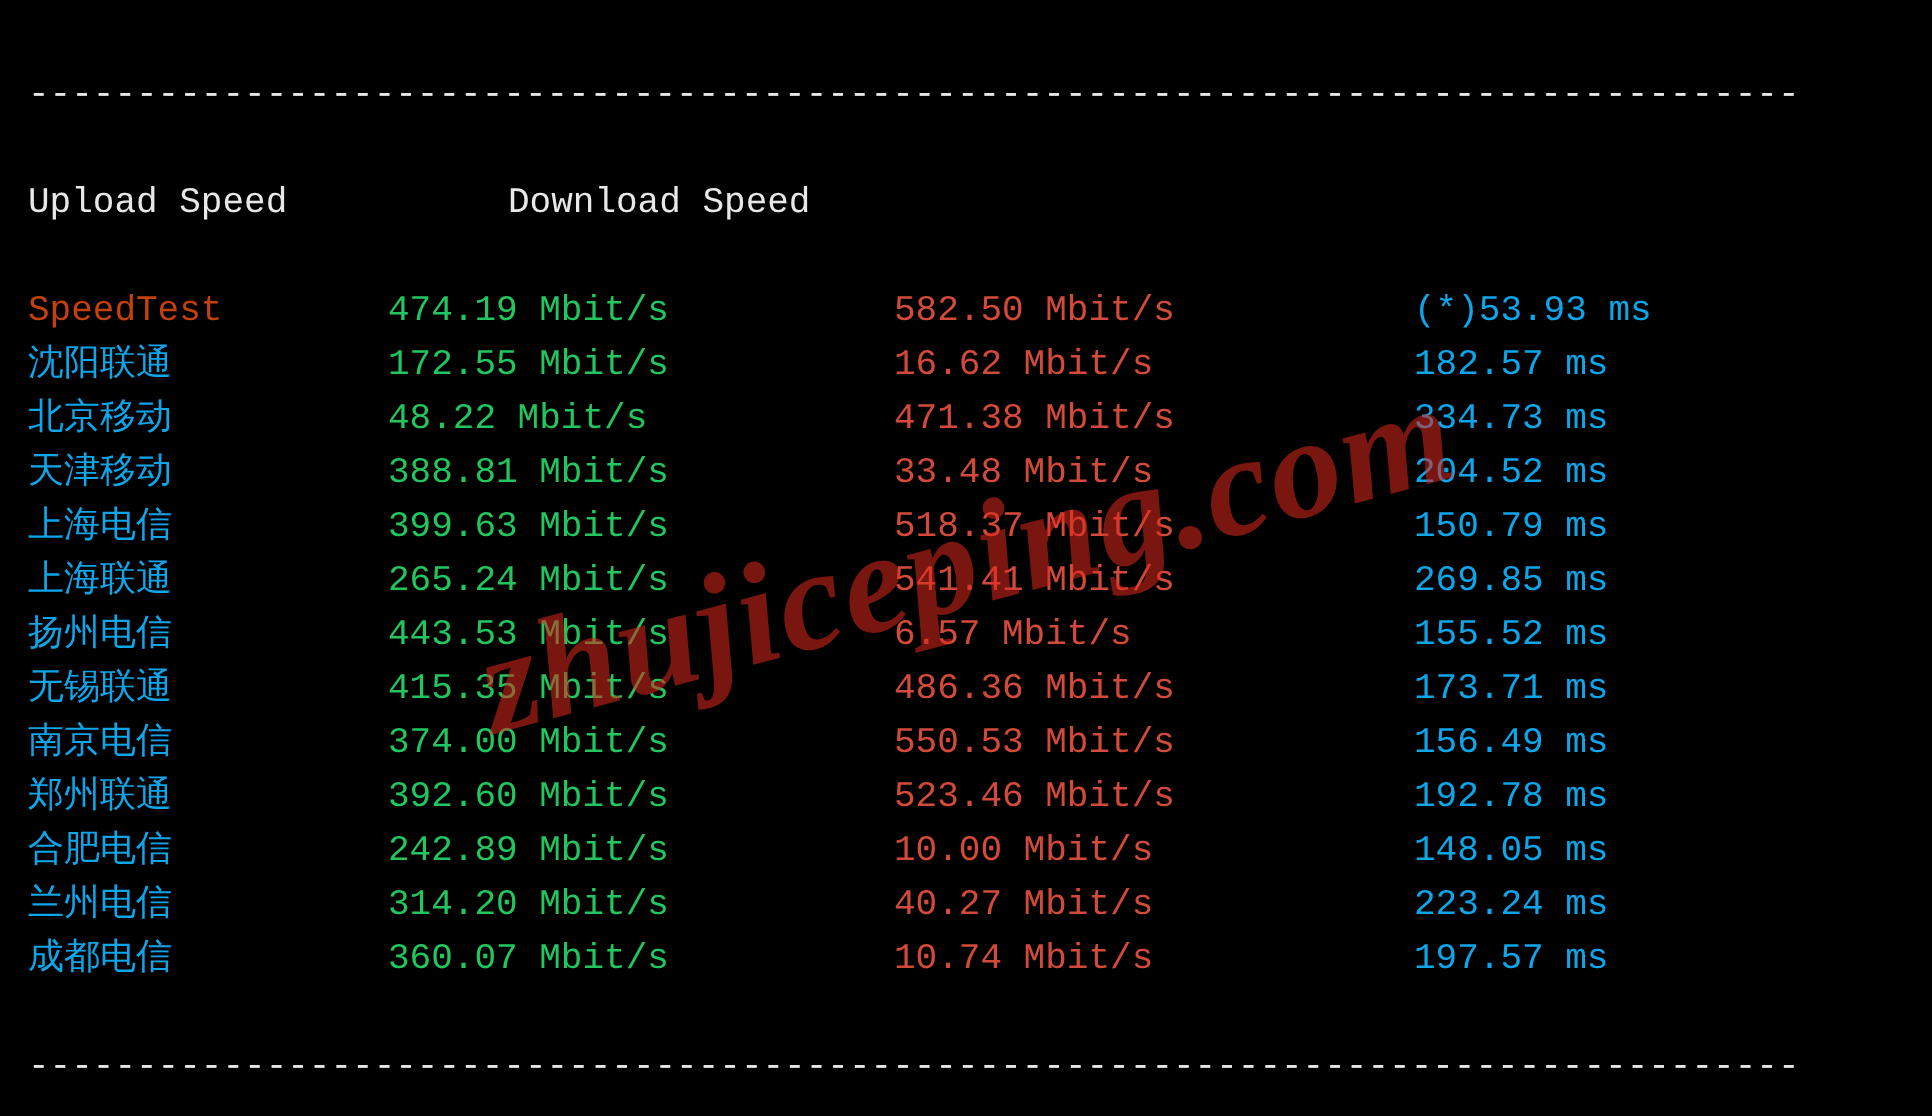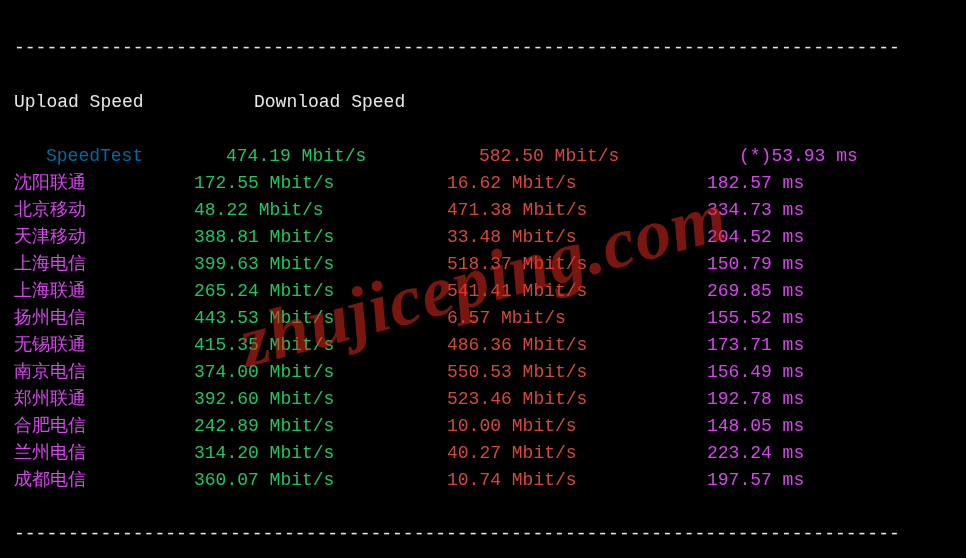--- a/index.html
+++ b/index.html
@@ -20,24 +20,24 @@
     white-space: pre;
   }
   .row {
     display: flex;
   }
   .col-node { width: 180px; }
   .col-up   { width: 240px; }
   .col-down { width: 260px; }
   .col-lat  { width: 200px; }
   .white  { color: #e8e8e8; }
-  .yellow { color: #0369a1; margin-left: 32px; }
+  .yellow { color: #c2410c; }
   .green  { color: #22c55e; }
   .red    { color: #d44a3a; margin-left: 13px; }
-  .blue   { color: #d946ef; }
+  .blue   { color: #0ea5e9; }
   .dash-line { color: #e8e8e8; letter-spacing: 0; }
   .watermark {
     position: absolute;
     top: 50%;
     left: 50%;
     transform: translate(-50%, -50%) rotate(-15deg);
     font-family: Georgia, serif;
     font-size: 72px;
     font-style: italic;
     font-weight: bold;

